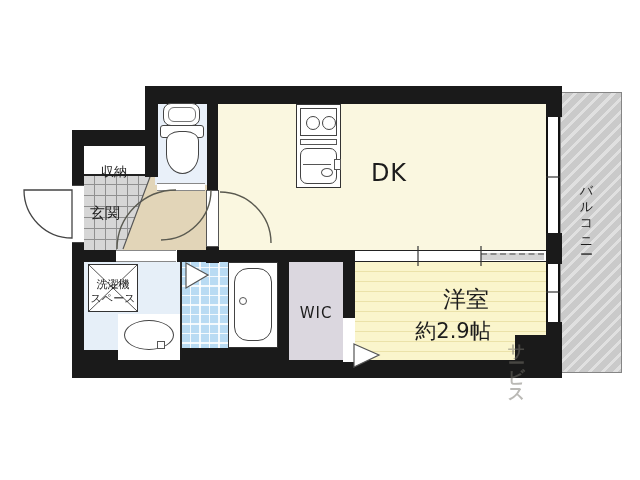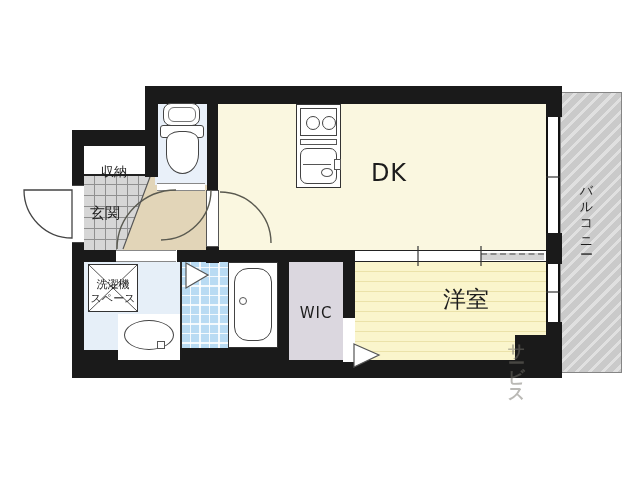--- a/index.html
+++ b/index.html
@@ -135,20 +135,21 @@
     <path d="M 186 263 L 208 275 L 186 288 Z" fill="#ffffff" stroke="#555" stroke-width="1.2"></path>
     <path d="M 354 344 L 379 355 L 354 367 Z" fill="#ffffff" stroke="#555" stroke-width="1.2"></path>
     <line x1="546" y1="177" x2="560" y2="177" stroke="#333" stroke-width="1.2"></line>
     <line x1="546" y1="292" x2="560" y2="292" stroke="#333" stroke-width="1.2"></line>
     <line x1="418" y1="246" x2="418" y2="266" stroke="#333" stroke-width="1.2"></line>
     <line x1="481" y1="246" x2="481" y2="266" stroke="#333" stroke-width="1.2"></line>
   </svg>
 
   <div class="lbl" style="left:389px;top:153px;font-size:24px;font-weight:500;letter-spacing:1px;margin-top:20px;">DK</div>
   <div class="lbl" style="left:466px;top:299px;font-size:23px;">洋室</div>
+  <div class="lbl" style="left:453px;top:331px;font-size:21px;">約2.9帖</div>
   <div class="lbl" style="left:316px;top:313px;font-size:15px;letter-spacing:1px;">WIC</div>
   <div class="lbl" style="left:105px;top:213px;font-size:15px;">玄関</div>
   <div class="lbl" style="left:114px;top:172px;font-size:13px;">収納</div>
   <div class="lbl" style="left:113px;top:284px;font-size:11px;">洗濯機</div>
   <div class="lbl" style="left:113px;top:298px;font-size:11px;text-align:right;">スペース</div>
   <div class="abs vtext" style="left:577px;top:176px;height:120px;z-index:6;font-size:13px;letter-spacing:3px;">バルコニー</div>
 
   <div class="wm vtext" style="left:506px;top:332px;font-size:17px;letter-spacing:2px;">サービス</div>
 
 </div>

